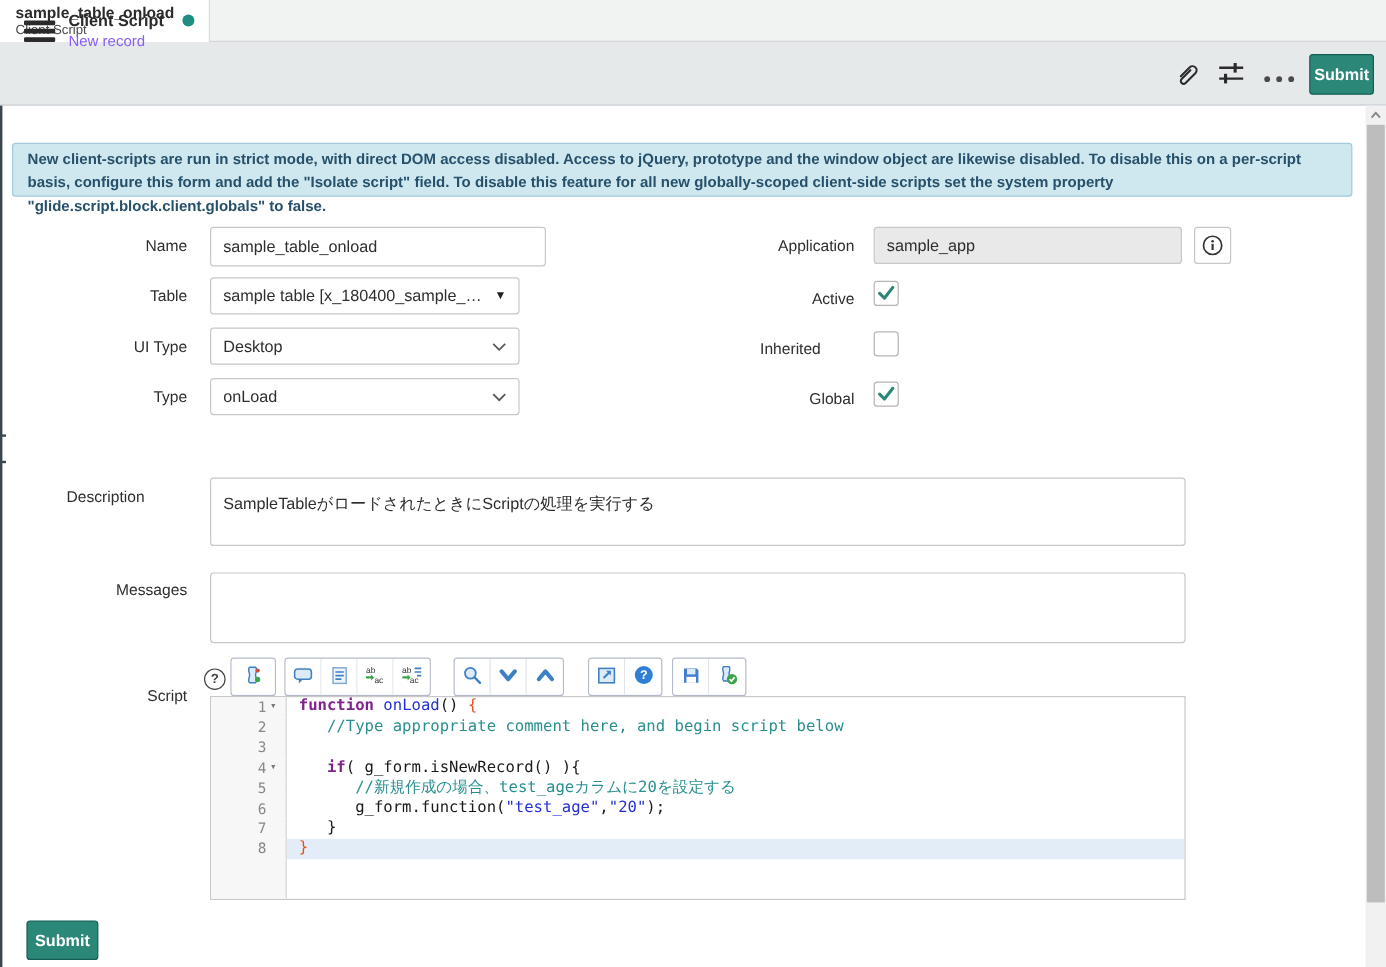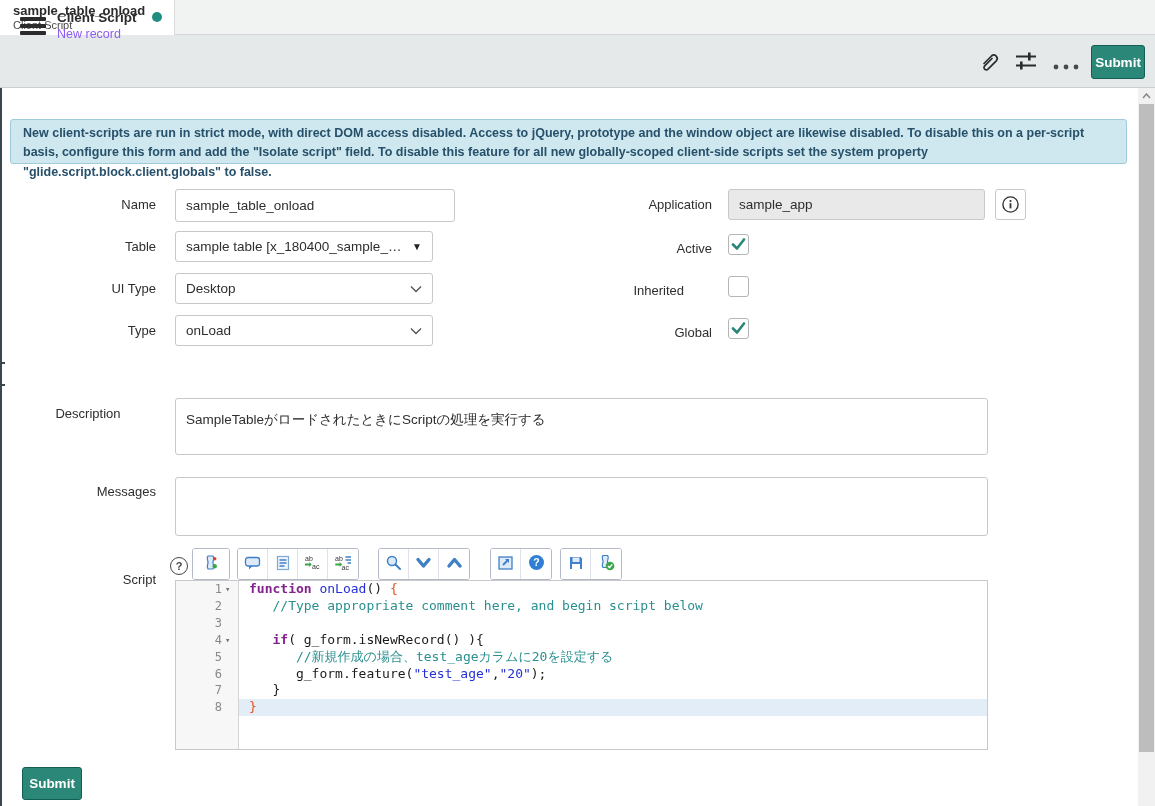--- a/index.html
+++ b/index.html
@@ -367,21 +367,21 @@
         <span class="cm-num">5</span>
         <span class="cm-fold"></span>
       </div>
       <div class="cm-txt"><span class="cm-pl">      </span><span class="cm-cm">//新規作成の場合、test_ageカラムに20を設定する</span></div>
     </div>
     <div class="cm-row">
       <div class="cm-gut">
         <span class="cm-num">6</span>
         <span class="cm-fold"></span>
       </div>
-      <div class="cm-txt"><span class="cm-pl">      g_form.feature(</span><span class="cm-st">"test_age"</span><span class="cm-pl">,</span><span class="cm-st">"20"</span><span class="cm-pl">);</span></div>
+      <div class="cm-txt"><span class="cm-pl">      g_form.function(</span><span class="cm-st">"test_age"</span><span class="cm-pl">,</span><span class="cm-st">"20"</span><span class="cm-pl">);</span></div>
     </div>
     <div class="cm-row">
       <div class="cm-gut">
         <span class="cm-num">7</span>
         <span class="cm-fold"></span>
       </div>
       <div class="cm-txt"><span class="cm-pl">   }</span></div>
     </div>
     <div class="cm-row active">
       <div class="cm-gut">

